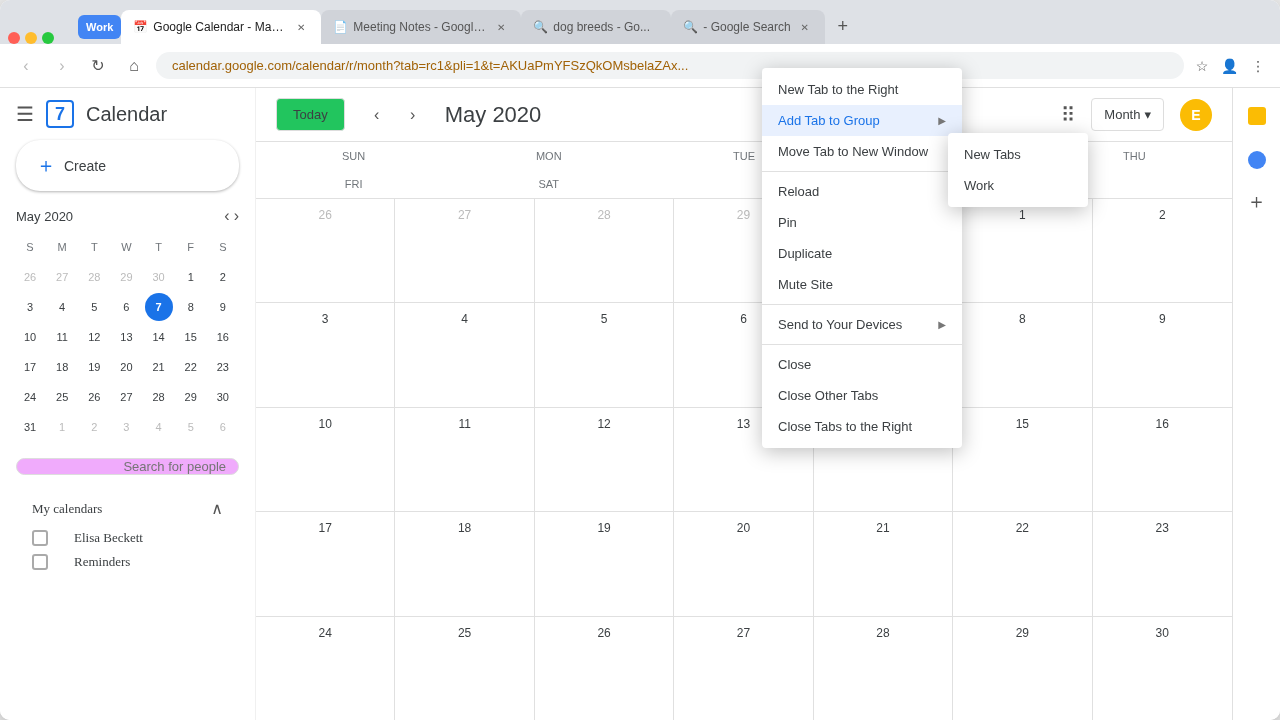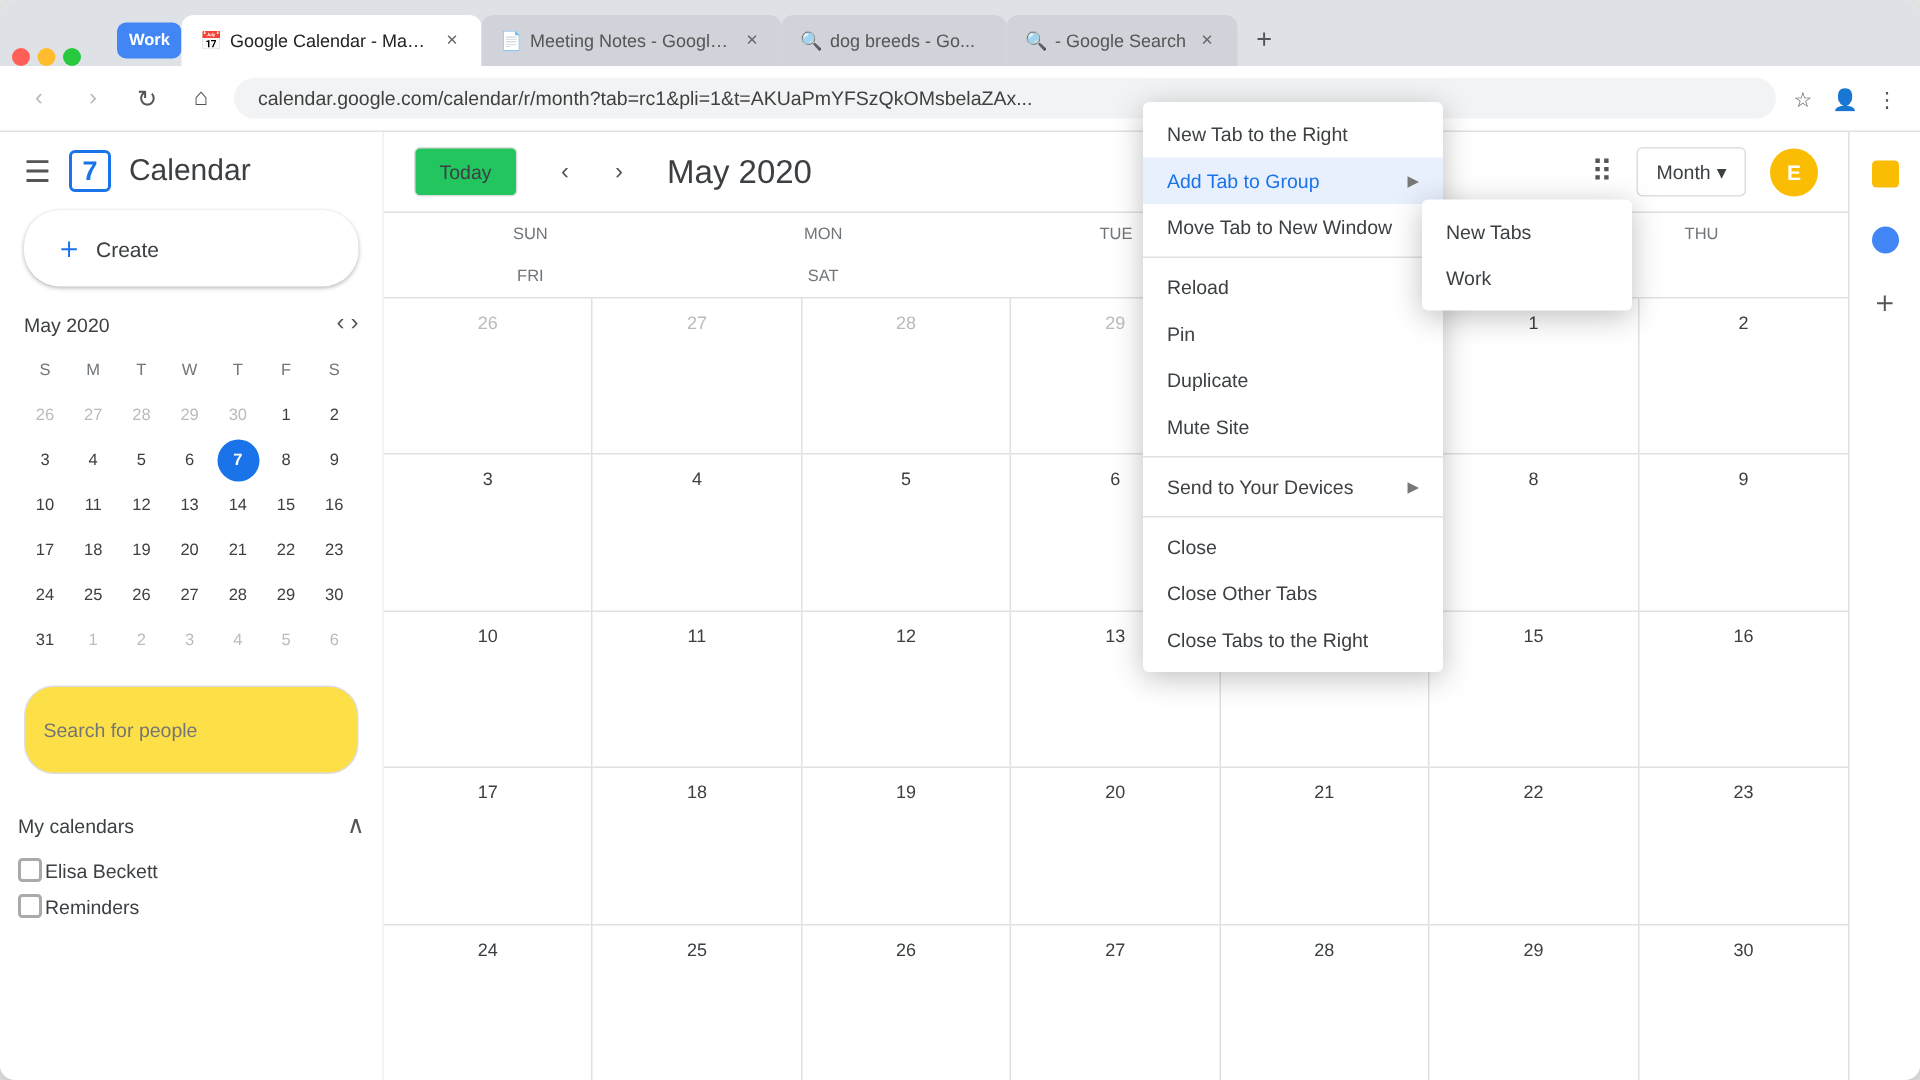--- a/index.html
+++ b/index.html
@@ -24,21 +24,21 @@
     .tab-favicon { width: 14px; height: 14px; flex-shrink: 0; border-radius: 2px; }
     .tab-title { flex: 1; white-space: nowrap; overflow: hidden; text-overflow: ellipsis; font-size: 12px; }
     .tab-close { width: 16px; height: 16px; border-radius: 50%; display: flex; align-items: center; justify-content: center; font-size: 10px; color: #666; flex-shrink: 0; }
     .tab-work { background: #4285f4; color: white; border-radius: 6px; padding: 1px 8px; font-size: 11px; font-weight: 600; height: 24px; display: flex; align-items: center; margin-bottom: 5px; margin-left: 8px; }
     .new-tab-btn { width: 28px; height: 28px; border-radius: 50%; display: flex; align-items: center; justify-content: center; font-size: 18px; color: #555; cursor: pointer; margin-left: 4px; margin-bottom: 4px; }
 
     
     .address-bar { background: #fff; display: flex; align-items: center; padding: 6px 12px; gap: 8px; border-bottom: 1px solid #e0e0e0; height: 44px; }
     .nav-btn { width: 28px; height: 28px; border-radius: 50%; display: flex; align-items: center; justify-content: center; color: #555; font-size: 16px; cursor: pointer; }
     .nav-btn.disabled { color: #bbb; cursor: default; }
-    .address-input { flex: 1; background: #f1f3f4; border: none; border-radius: 20px; padding: 6px 16px; font-size: 13px; color: #404040; outline: none; }
+    .address-input { flex: 1; background: #f1f3f4; border: none; border-radius: 20px; padding: 6px 16px; font-size: 13px; color: #a16207; outline: none; }
     .address-icons { display: flex; align-items: center; gap: 8px; }
     .addr-icon { width: 20px; height: 20px; color: #555; display: flex; align-items: center; justify-content: center; font-size: 14px; cursor: pointer; }
 
     
     .main-content { display: flex; flex: 1; overflow: hidden; }
 
     
     .sidebar { width: 256px; background: #fff; padding: 12px 0; display: flex; flex-direction: column; overflow-y: auto; border-right: 1px solid #f0f0f0; }
     .sidebar-header { display: flex; align-items: center; gap: 12px; padding: 0 16px 12px 16px; }
     .hamburger { font-size: 20px; color: #555; cursor: pointer; }
@@ -49,25 +49,25 @@
     .mini-cal { padding: 0 16px; }
     .mini-cal-header { display: flex; align-items: center; justify-content: space-between; margin-bottom: 8px; }
     .mini-cal-month { font-size: 13px; color: #3c4043; font-weight: 500; }
     .mini-cal-nav { font-size: 16px; color: #555; cursor: pointer; }
     .mini-cal-grid { display: grid; grid-template-columns: repeat(7, 1fr); gap: 2px; }
     .mini-cal-cell { width: 28px; height: 28px; display: flex; align-items: center; justify-content: center; font-size: 11px; color: #3c4043; border-radius: 50%; cursor: pointer; }
     .mini-cal-cell.header { color: #70757a; font-weight: 500; cursor: default; }
     .mini-cal-cell.today { background: #1a73e8; color: white; font-weight: 600; }
     .mini-cal-cell.other-month { color: #bbb; }
     .search-people { margin: 16px; position: relative; }
-    .search-people input { width: 100%; padding: 21px 12px; border: 1px solid #ddd; border-radius: 20px; font-size: 13px; color: #3c4043; outline: none; background: #fde047; }
-    .my-calendars { padding: 8px 12px; }
+    .search-people input { width: 100%; padding: 0 12px; border: 1px solid #ddd; border-radius: 20px; font-size: 13px; color: #3c4043; outline: none; background: #f0abfc; text-align: right; }
+    .my-calendars { padding: 8px 32px; font-family: Liberation Serif, serif; }
     .my-cal-header { display: flex; align-items: center; justify-content: space-between; margin-bottom: 8px; }
     .my-cal-title { font-size: 13px; color: #3c4043; font-weight: 500; }
-    .cal-item { display: flex; align-items: center; gap: 2px; padding: 4px 0; }
+    .cal-item { display: flex; align-items: center; gap: 26px; padding: 4px 0; }
     .cal-checkbox { width: 16px; height: 16px; border: 2px solid #aaa; border-radius: 3px; flex-shrink: 0; }
     .cal-label { font-size: 13px; color: #3c4043; }
 
     
     .calendar-main { flex: 1; display: flex; flex-direction: column; background: #fff; }
     .cal-header { display: flex; align-items: center; padding: 10px 20px; gap: 16px; border-bottom: 1px solid #e0e0e0; }
     .today-btn { padding: 8px 16px; border: 1px solid #ddd; border-radius: 4px; font-size: 13px; cursor: pointer; background: #22c55e; color: #3c4043; }
     .cal-nav { display: flex; gap: 4px; }
     .cal-nav-btn { width: 32px; height: 32px; border-radius: 50%; display: flex; align-items: center; justify-content: center; font-size: 16px; color: #555; cursor: pointer; }
     .cal-month-title { font-size: 22px; color: #3c4043; font-weight: 400; flex: 1; }

